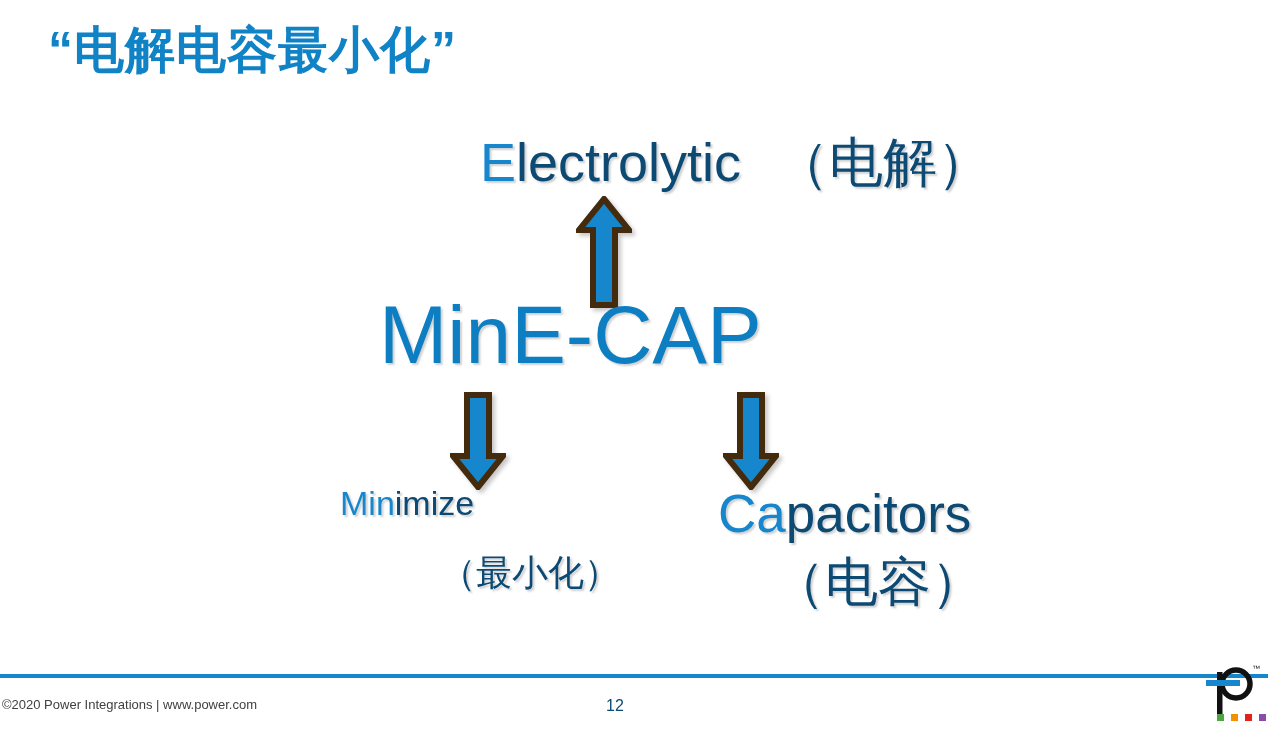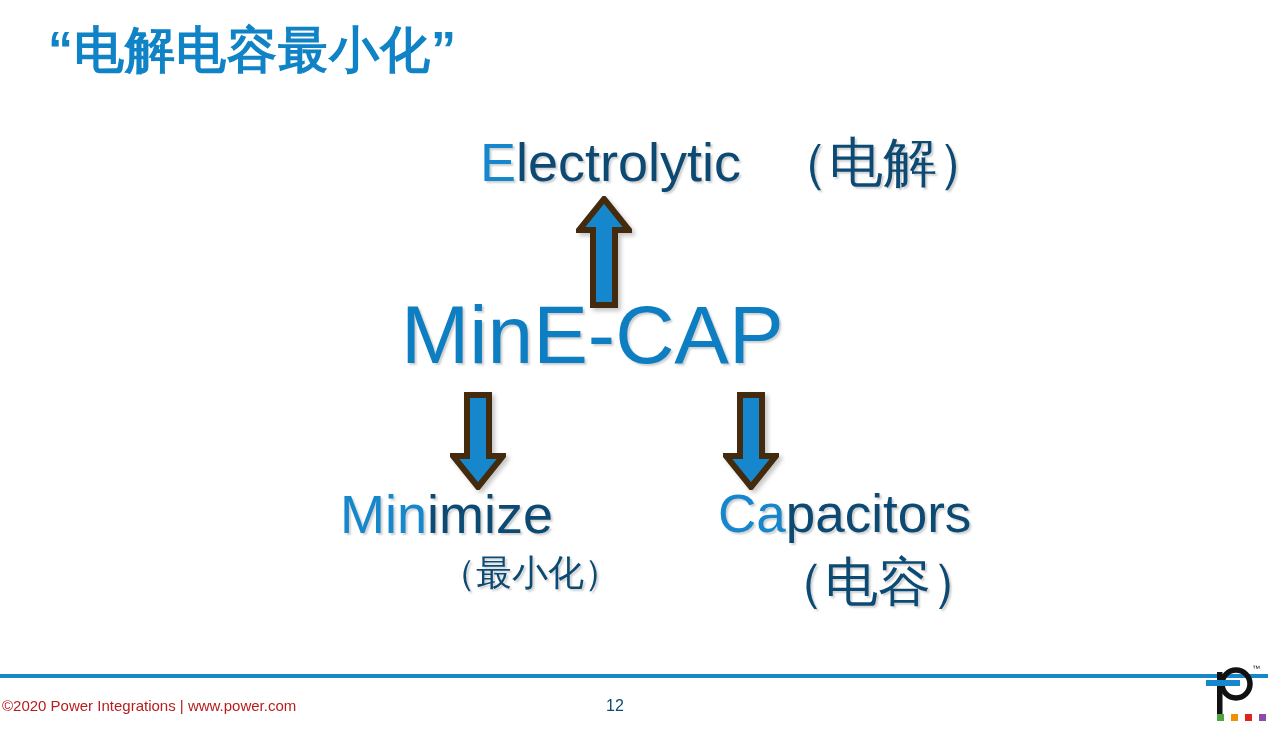--- a/index.html
+++ b/index.html
@@ -44,30 +44,30 @@
   .mid  { color: #0D7EC1; }
 
   #word-electrolytic {
     left: 480px;
     top: 134px;
     font-size: 54px;
   }
   #word-electrolytic .gap { display: inline-block; width: 34px; }
 
   #word-minecap {
-    left: 401px;
+    left: 379px;
     top: 292px;
     font-size: 82px;
     color: #0D7EC1;
   }
 
   #word-minimize {
     left: 340px;
     top: 486px;
-    font-size: 54px;
+    font-size: 34px;
     text-align: center;
   }
   #word-minimize-cn {
     left: 340px;
     top: 554px;
     font-size: 36px;
     width: 280px;
     text-align: right;
     color: #0D4A73;
   }
@@ -101,22 +101,22 @@
     left: 0;
     top: 674px;
     width: 1268px;
     height: 4px;
     background: #1787CD;
   }
   #footer-copyright {
     position: absolute;
     left: 2px;
     top: 697px;
-    font-size: 15px;
-    color: #b91c1c;
+    font-size: 13px;
+    color: #404040;
     white-space: nowrap;
   }
   #footer-page {
     position: absolute;
     left: 606px;
     top: 697px;
     font-size: 16px;
     color: #0D4A73;
   }
   #brand-logo {

